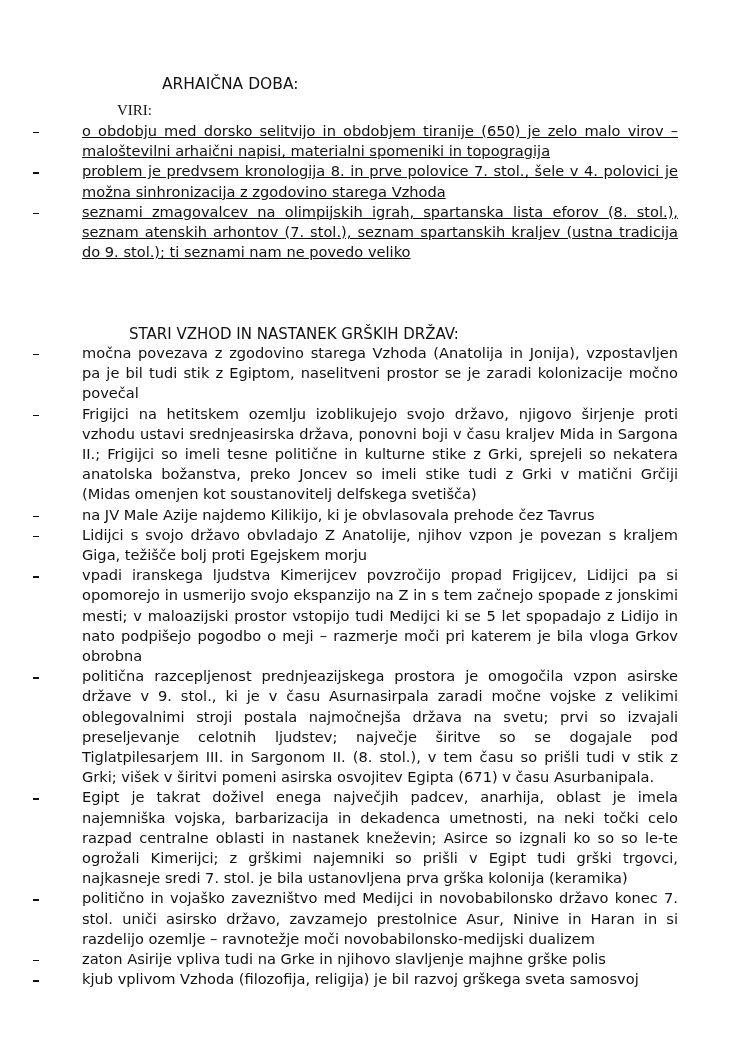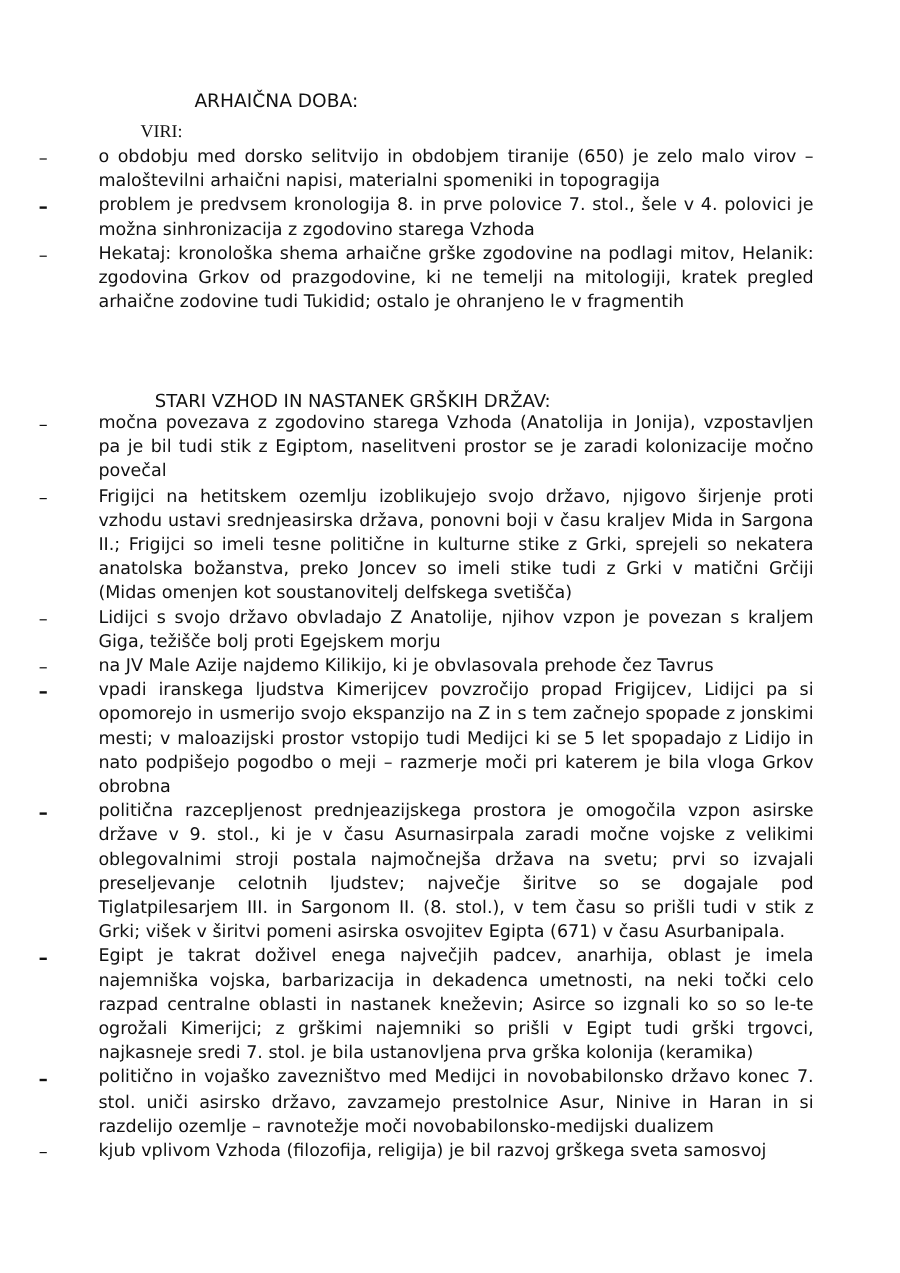--- a/index.html
+++ b/index.html
@@ -4,43 +4,44 @@
 <style>
   html, body { margin: 0; padding: 0; background: #ffffff; }
   body { width: 750px; height: 1061px; overflow: hidden; position: relative; font-family: "DejaVu Sans", sans-serif; color: #111; }
   .page { position: absolute; left: 0; top: 0; width: 750px; height: 1061px; }
   .title { position: absolute; left: 162px; top: 75px; font-weight: normal; font-size: 15.5px; letter-spacing: 0; }
   .section { position: absolute; left: 117px; font-size: 15px; }
   .list { position: absolute; left: 30px; width: 648px; margin: 0; padding: 0; list-style: none; }
   .item { position: relative; padding-left: 52px; font-size: 14.6px; line-height: 20.2px; text-align: justify; }
   .bullet { position: absolute; left: 0; top: 0; width: 52px; font-size: 13px; }
   .bullet::before { content: ""; position: absolute; left: 3px; top: 11px; width: 6px; height: 1.4px; background: #111; }
-  .list1 { top: 121px; }
+  .list1 { top: 121px; text-decoration: underline; }
   .sec1 { top: 102px; font-family: Liberation Serif, serif; }
   .sec2 { top: 325px; margin-left: 12px; }
   .list2 { top: 343px; }
 </style>
 </head>
 <body>
 
 <div class="page">
   <div class="title">ARHAIČNA DOBA:</div>
 
   <div class="section sec1">VIRI:</div>
   <ul class="list list1">
     <li class="item"><span class="bullet"></span><span>o obdobju med dorsko selitvijo in obdobjem tiranije (650) je zelo malo virov – maloštevilni arhaični napisi, materialni spomeniki in topogragija</span></li>
     <li class="item"><span class="bullet"></span><span>problem je predvsem kronologija 8. in prve polovice 7. stol., šele v 4. polovici je možna sinhronizacija z zgodovino starega Vzhoda</span></li>
-    <li class="item"><span class="bullet"></span><span>Hekataj: kronološka shema arhaične grške zgodovine na podlagi mitov, Helanik: zgodovina Grkov od prazgodovine, ki ne temelji na mitologiji, kratek pregled arhaične zodovine tudi Tukidid; ostalo je ohranjeno le v fragmentih</span></li>
+    <li class="item"><span class="bullet"></span><span>seznami zmagovalcev na olimpijskih igrah, spartanska lista eforov (8. stol.), seznam atenskih arhontov (7. stol.), seznam spartanskih kraljev (ustna tradicija do 9. stol.); ti seznami nam ne povedo veliko</span></li>
   </ul>
 
   <div class="section sec2">STARI VZHOD IN NASTANEK GRŠKIH DRŽAV:</div>
   <ul class="list list2">
     <li class="item"><span class="bullet"></span><span>močna povezava z zgodovino starega Vzhoda (Anatolija in Jonija), vzpostavljen pa je bil tudi stik z Egiptom, naselitveni prostor se je zaradi kolonizacije močno povečal</span></li>
     <li class="item"><span class="bullet"></span><span>Frigijci na hetitskem ozemlju izoblikujejo svojo državo, njigovo širjenje proti vzhodu ustavi srednjeasirska država, ponovni boji v času kraljev Mida in Sargona II.; Frigijci so imeli tesne politične in kulturne stike z Grki, sprejeli so nekatera anatolska božanstva, preko Joncev so imeli stike tudi z Grki v matični Grčiji (Midas omenjen kot soustanovitelj delfskega svetišča)</span></li>
+    <li class="item"><span class="bullet"></span><span>na JV Male Azije najdemo Kilikijo, ki je obvlasovala prehode čez Tavrus</span></li>
     <li class="item"><span class="bullet"></span><span>Lidijci s svojo državo obvladajo Z Anatolije, njihov vzpon je povezan s kraljem Giga, težišče bolj proti Egejskem morju</span></li>
-    <li class="item"><span class="bullet"></span><span>na JV Male Azije najdemo Kilikijo, ki je obvlasovala prehode čez Tavrus</span></li>
     <li class="item"><span class="bullet"></span><span>vpadi iranskega ljudstva Kimerijcev povzročijo propad Frigijcev, Lidijci pa si opomorejo in usmerijo svojo ekspanzijo na Z in s tem začnejo spopade z jonskimi mesti; v maloazijski prostor vstopijo tudi Medijci ki se 5 let spopadajo z Lidijo in nato podpišejo pogodbo o meji – razmerje moči pri katerem je bila vloga Grkov obrobna</span></li>
     <li class="item"><span class="bullet"></span><span>politična razcepljenost prednjeazijskega prostora je omogočila vzpon asirske države v 9. stol., ki je v času Asurnasirpala zaradi močne vojske z velikimi oblegovalnimi stroji postala najmočnejša država na svetu; prvi so izvajali preseljevanje celotnih ljudstev; največje širitve so se dogajale pod Tiglatpilesarjem III. in Sargonom II. (8. stol.), v tem času so prišli tudi v stik z Grki; višek v širitvi pomeni asirska osvojitev Egipta (671) v času Asurbanipala.</span></li>
     <li class="item"><span class="bullet"></span><span>Egipt je takrat doživel enega največjih padcev, anarhija, oblast je imela najemniška vojska, barbarizacija in dekadenca umetnosti, na neki točki celo razpad centralne oblasti in nastanek kneževin; Asirce so izgnali ko so so le-te ogrožali Kimerijci; z grškimi najemniki so prišli v Egipt tudi grški trgovci, najkasneje sredi 7. stol. je bila ustanovljena prva grška kolonija (keramika)</span></li>
     <li class="item"><span class="bullet"></span><span>politično in vojaško zavezništvo med Medijci in novobabilonsko državo konec 7. stol. uniči asirsko državo, zavzamejo prestolnice Asur, Ninive in Haran in si razdelijo ozemlje – ravnotežje moči novobabilonsko-medijski dualizem</span></li>
+    <li class="item"><span class="bullet"></span><span>zaton Asirije vpliva tudi na Grke in njihovo slavljenje majhne grške polis</span></li>
     <li class="item"><span class="bullet"></span><span>kjub vplivom Vzhoda (filozofija, religija) je bil razvoj grškega sveta samosvoj</span></li>
   </ul>
 </div>
 
 </body></html>

